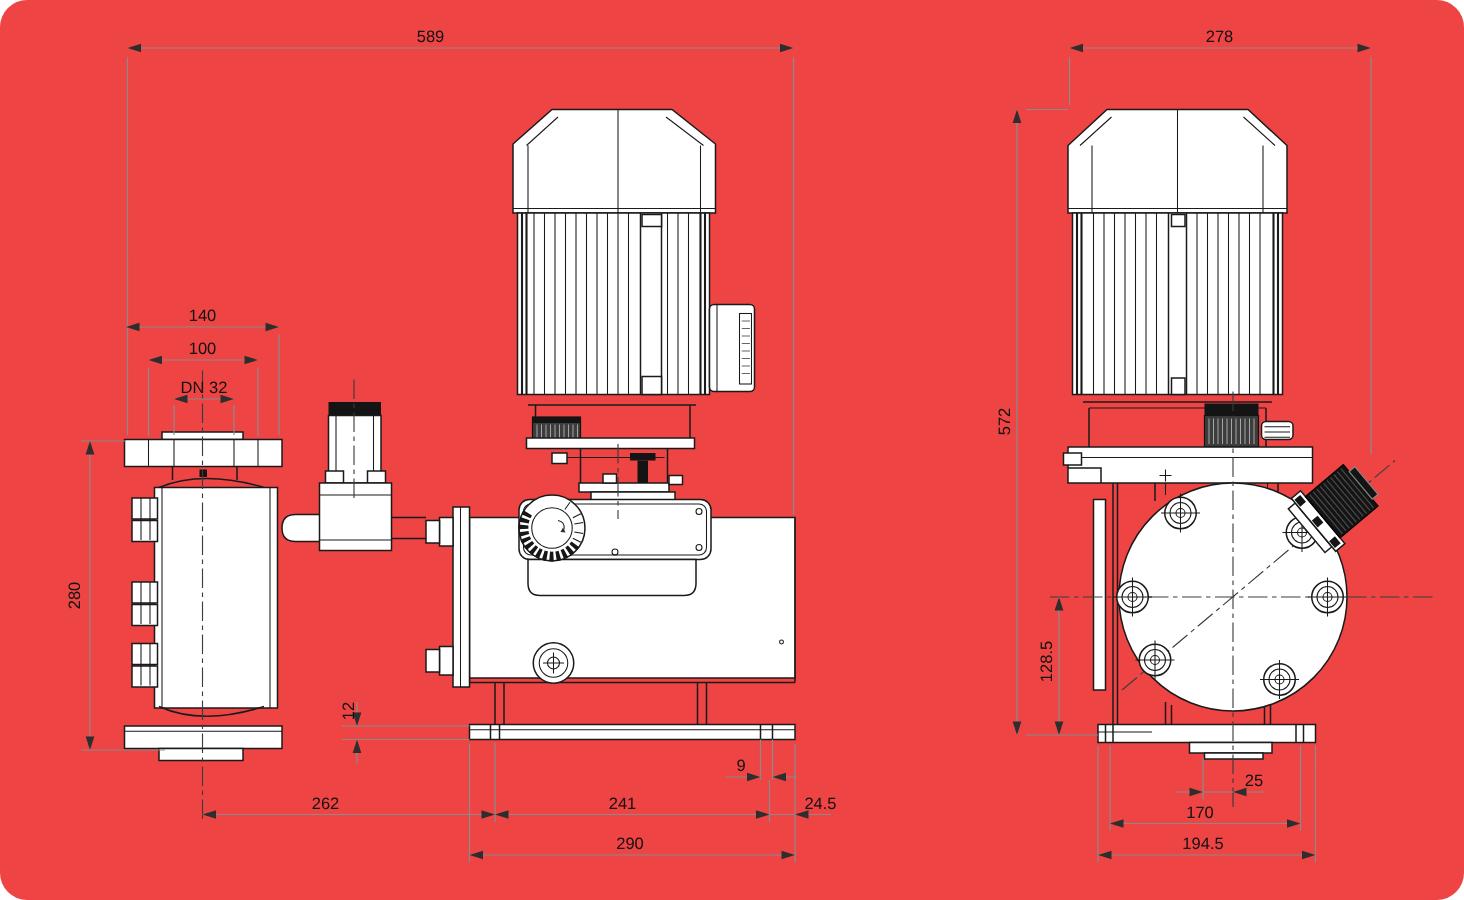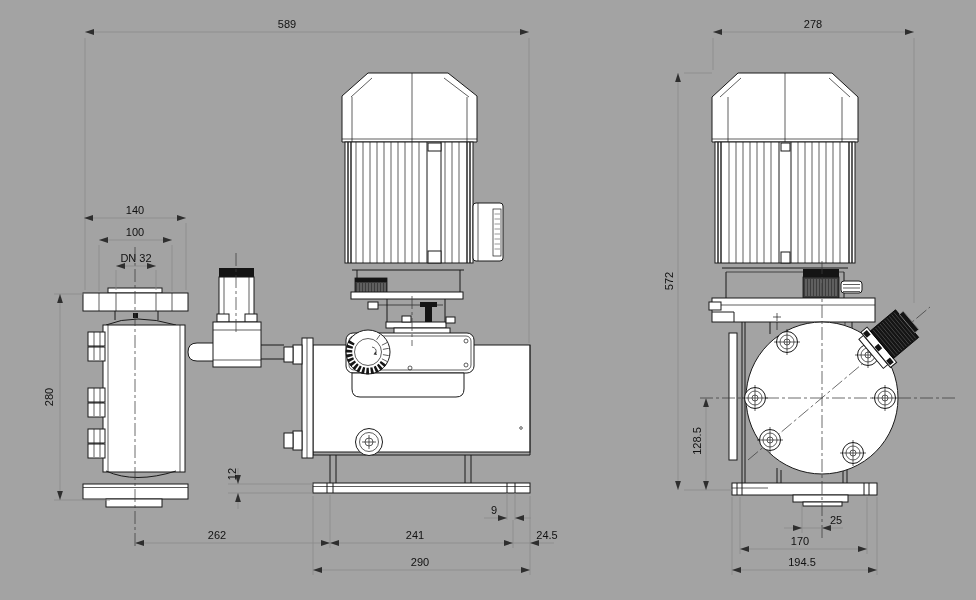--- a/index.html
+++ b/index.html
@@ -1,16 +1,16 @@
 <!DOCTYPE html>
 <html><head>
 <meta charset="utf-8">
 <style>
   html,body{margin:0;padding:0;background:#fff;}
-  #stage{position:relative;width:976px;height:600px;background:#a3a3a3;overflow:hidden;}
+  #stage{position:relative;width:976px;height:600px;background:#ef4444;overflow:hidden;border-radius:18px;}
   svg{display:block;}
   
   .o  {stroke:#1a1a1a;stroke-width:1;fill:none;}
   .ow {stroke:#1a1a1a;stroke-width:1;fill:#fff;}
   .t  {stroke:#1a1a1a;stroke-width:.7;fill:none;}
   .tk {stroke:#1a1a1a;stroke-width:1.4;fill:none;}
   .d  {stroke:#8a8a8a;stroke-width:.8;fill:none;}
   .cl {stroke:#3c3c3c;stroke-width:.75;fill:none;stroke-dasharray:13 3 3 3;}
   .dk {fill:#141414;stroke:none;}
   .gr {fill:#3d3d3d;stroke:#111;stroke-width:.8;}

